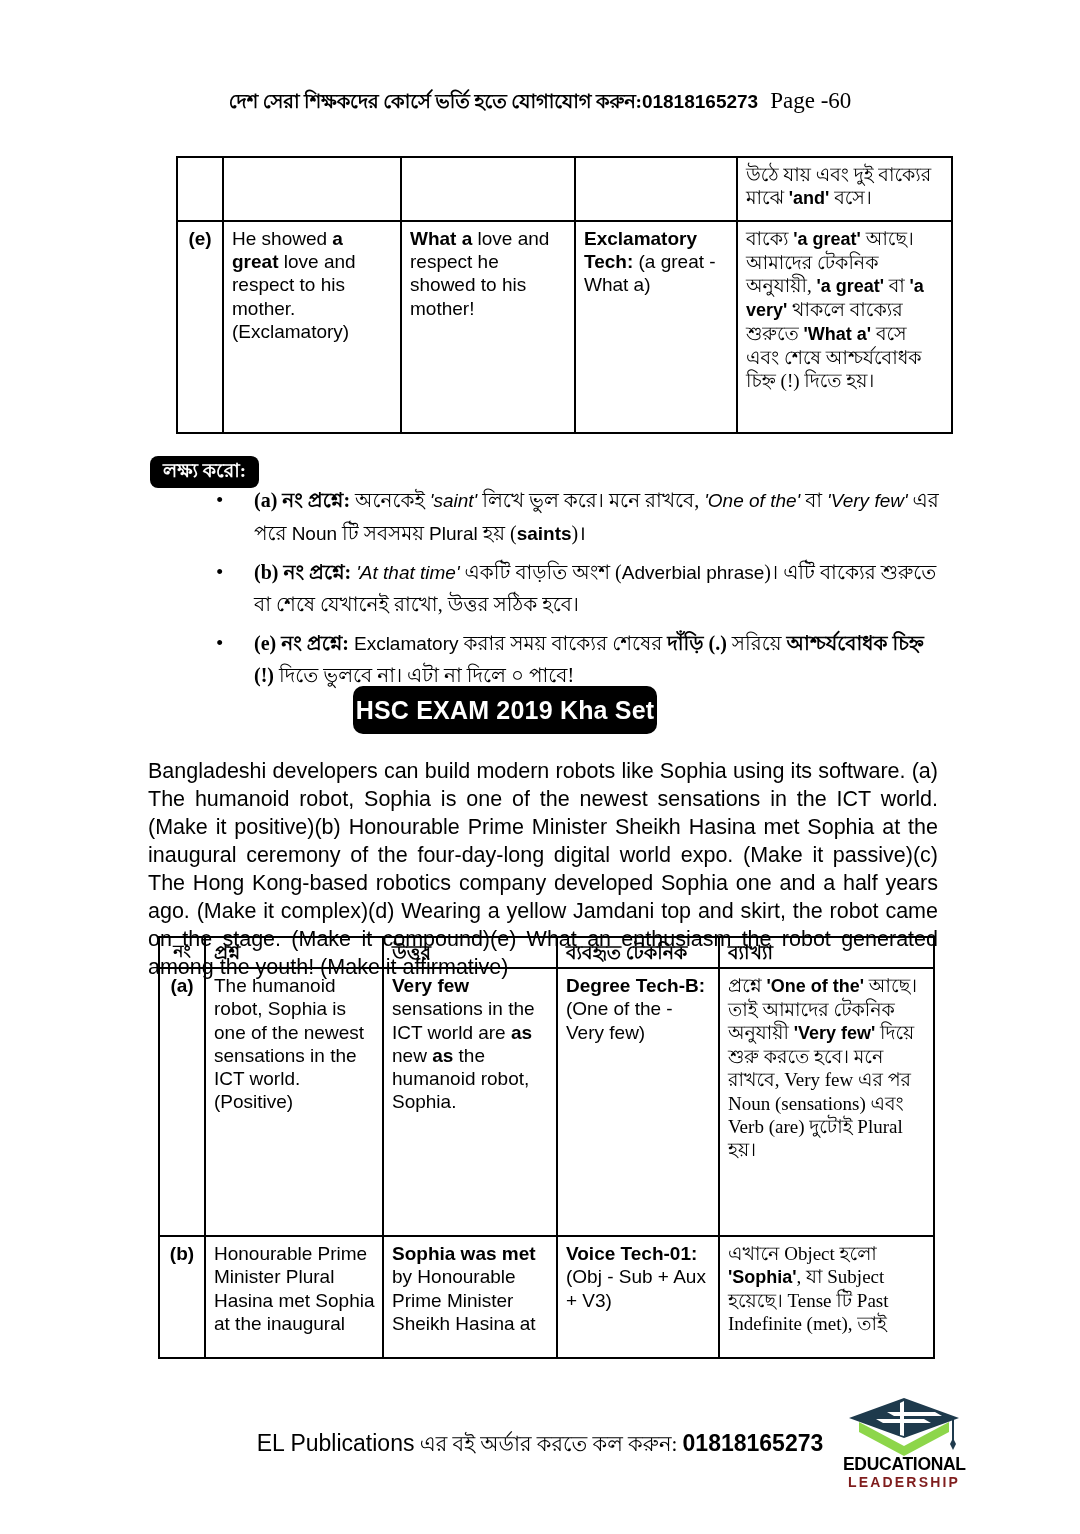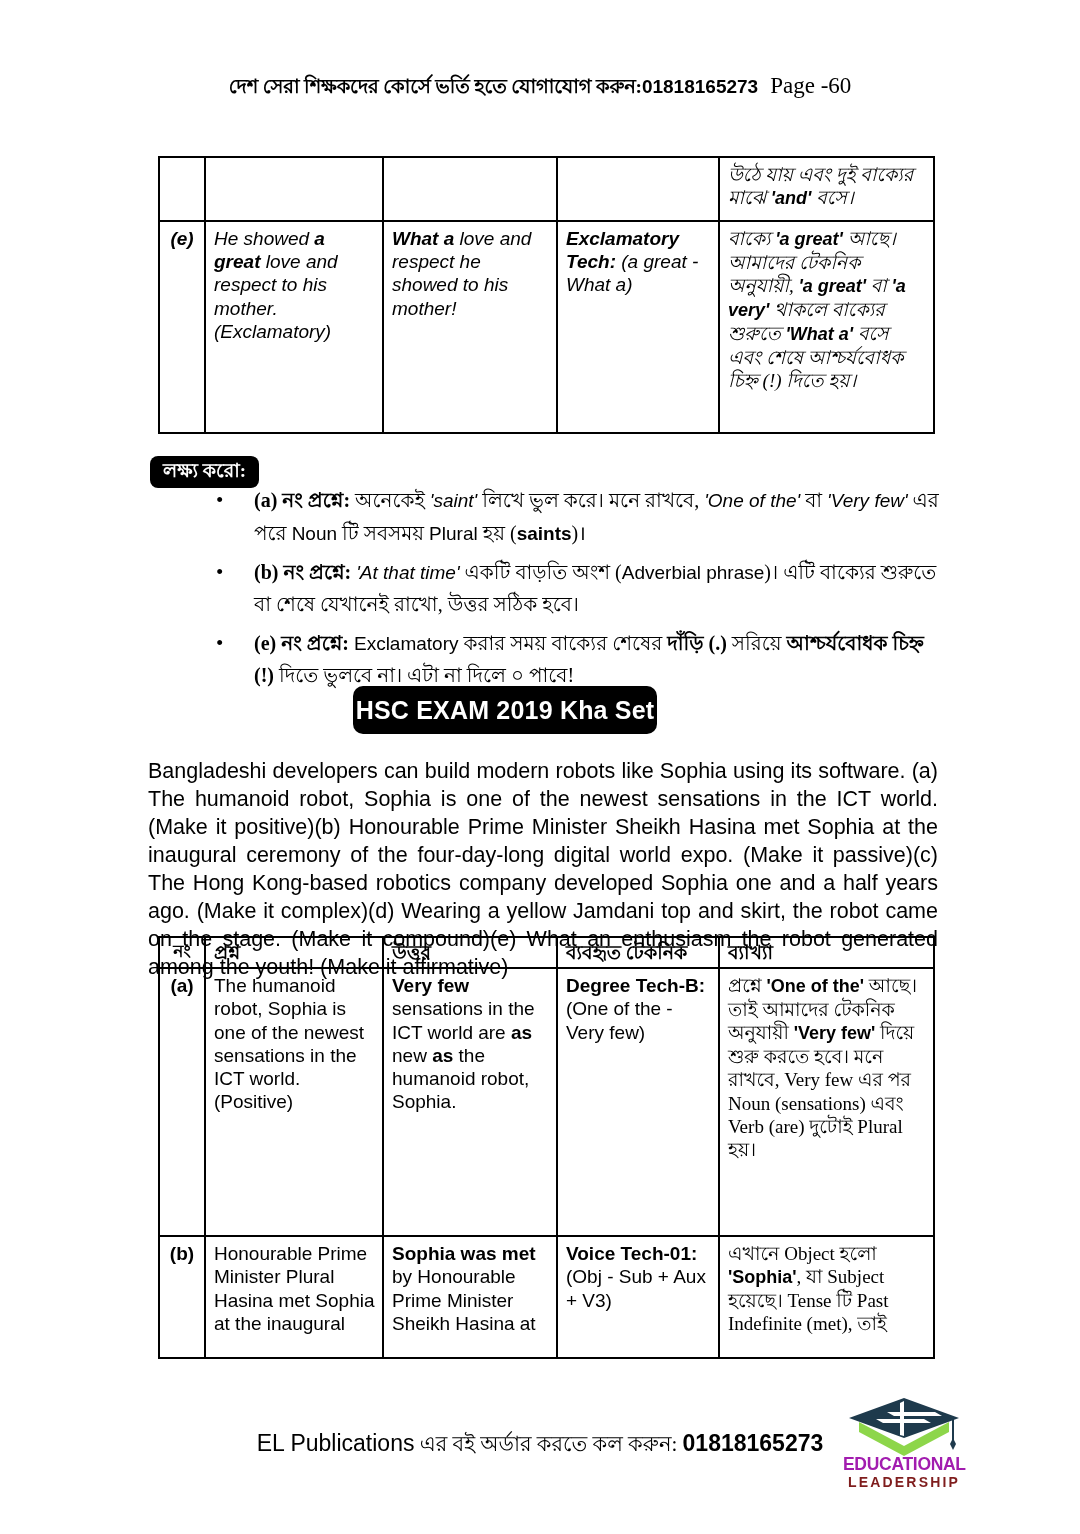--- a/index.html
+++ b/index.html
@@ -20,21 +20,21 @@
     position: absolute;
     left: 0; top: 0;
     width: 1080px;
     height: 1534px;
   }
 
   
   .page-header {
     position: absolute;
     left: 0;
-    top: 72px;
+    top: 87px;
     width: 1080px;
     text-align: center;
     white-space: nowrap;
   }
   .header-bn {
     font-family: "Liberation Serif", serif;
     font-weight: bold;
     font-size: 19.5px;
     letter-spacing: -0.2px;
   }
@@ -74,21 +74,21 @@
     line-height: 1.52;
   }
   .bn b, .bn strong {
     font-family: "Liberation Sans", sans-serif;
     font-weight: bold;
     font-size: 18px;
   }
   .en b { font-weight: bold; }
 
   
-  #table-top { left: 158px; top: 156px; width: 775px; font-style: italic; }
+  #table-top { left: 176px; top: 156px; width: 775px; }
   #table-top col.w1 { width: 46px; }
   #table-top col.w2 { width: 178px; }
   #table-top col.w3 { width: 174px; }
   #table-top col.w4 { width: 162px; }
   #table-top col.w5 { width: 215px; }
 
   #table-top .row-cont td { height: 52px; }
   #table-top .row-e td { height: 200px; }
 
   
@@ -239,21 +239,21 @@
   }
   .logo-word1 {
     position: absolute;
     left: 0;
     top: 56px;
     width: 122px;
     text-align: center;
     font-family: "Liberation Sans", sans-serif;
     font-weight: bold;
     font-size: 17.5px;
-    color: #a21caf;
+    color: #000000;
     letter-spacing: -0.3px;
   }
   .logo-word2 {
     position: absolute;
     left: 0;
     top: 76px;
     width: 122px;
     text-align: center;
     font-family: "Liberation Sans", sans-serif;
     font-weight: bold;

